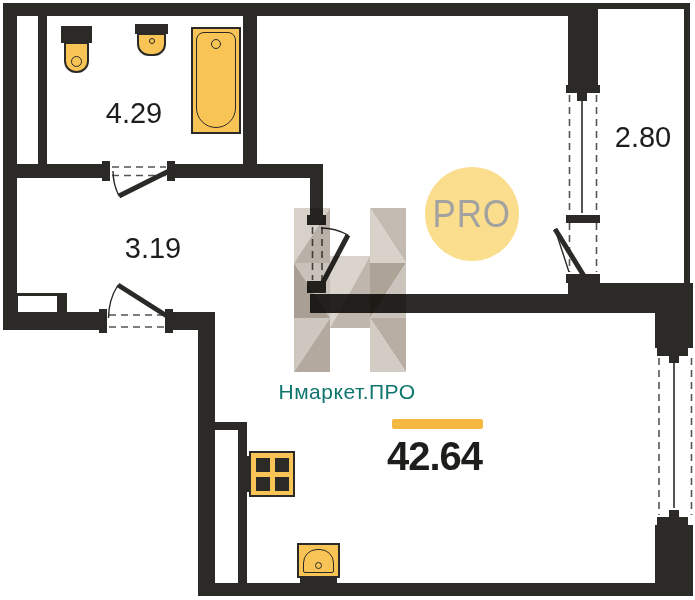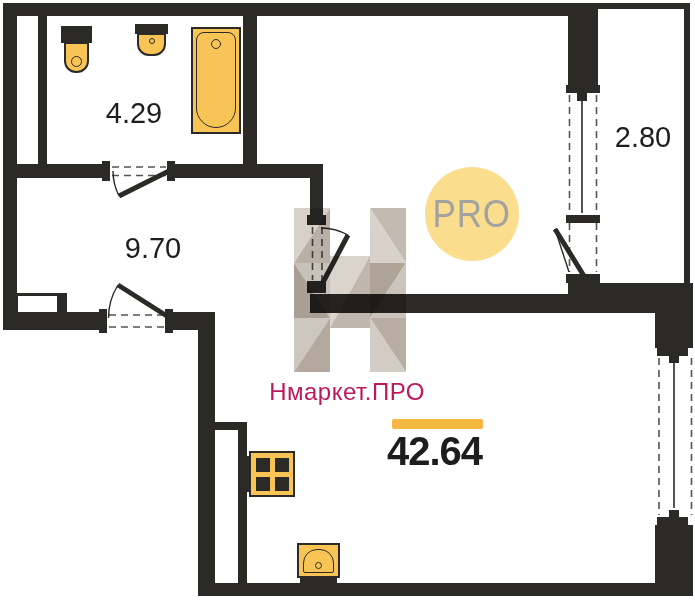--- a/index.html
+++ b/index.html
@@ -12,27 +12,27 @@
   .fx{position:absolute;box-sizing:border-box;}
   .fx.orange{background:#f8c455;border:2px solid #2b2a27;}
   .fx.dark{background:#2b2a27;}
   .fx-inner{position:absolute;box-sizing:border-box;border:1.5px solid #2b2a27;}
   .fx-circle{position:absolute;box-sizing:border-box;border:1.5px solid #2b2a27;border-radius:50%;}
   
   .room-label{position:absolute;transform:translate(-50%,-50%);font-size:29px;color:#1d1d1b;
               white-space:nowrap;letter-spacing:0px;}
   .total{position:absolute;left:387px;top:419px;width:120px;}
   .total-bar{width:91px;height:10px;margin-left:5px;border-radius:2px;background:#f5b843;}
-  .total-num{font-size:40px;font-weight:700;color:#1d1d1b;letter-spacing:-1px;}
+  .total-num{font-size:40px;font-weight:700;color:#1d1d1b;margin-top:5px;letter-spacing:-1px;}
   .pro-badge{position:absolute;left:425px;top:167px;width:94px;height:94px;border-radius:50%;
              background:#fbdd8e;display:flex;align-items:center;justify-content:center;}
   .pro-badge span{font-size:38px;font-weight:500;color:#a2a2a0;transform:scaleX(.92);letter-spacing:1px;}
   .watermark{position:absolute;left:0;top:0;mix-blend-mode:multiply;}
   .wm-text{position:absolute;left:347px;top:392px;transform:translate(-50%,-50%);
-           font-size:24px;color:#be185d;letter-spacing:.5px;white-space:nowrap;}
+           font-size:21px;color:#0f766e;letter-spacing:.5px;white-space:nowrap;}
 </style>
 </head>
 <body>
 
 <div class="stage">
 
   <div class="wall" style="left:3px;top:3px;width:595px;height:13px"></div>
   <div class="wall" style="left:598px;top:3px;width:92px;height:6px"></div>
   <div class="wall" style="left:684px;top:3px;width:6px;height:287px"></div>
   <div class="wall" style="left:3px;top:3px;width:14px;height:327px"></div>
@@ -139,21 +139,21 @@
       <polygon points="112,55 112,110 76,110" fill="#cbc4bc"></polygon>
       <polygon points="76,110 112,110 112,164" fill="#b8aea4"></polygon>
       <polygon points="76,110 76,164 112,164" fill="#d2ccc5"></polygon>
       <polygon points="36,48 76,48 36,120" fill="#dad4cd"></polygon>
       <polygon points="76,48 76,120 36,120" fill="#bfb6ad"></polygon>
     </svg>
     <div class="wm-text">Нмаркет.ПРО</div>
   </div>
 
   <div class="room-label" style="left:134px;top:113px">4.29</div>
-  <div class="room-label" style="left:153px;top:248px">9.70</div>
+  <div class="room-label" style="left:153px;top:248px">3.19</div>
   <div class="room-label" style="left:643px;top:137px">2.80</div>
 
   <div class="total">
     <div class="total-bar"></div>
     <div class="total-num">42.64</div>
   </div>
 
   <div class="pro-badge">
     <span>PRO</span>
   </div>

